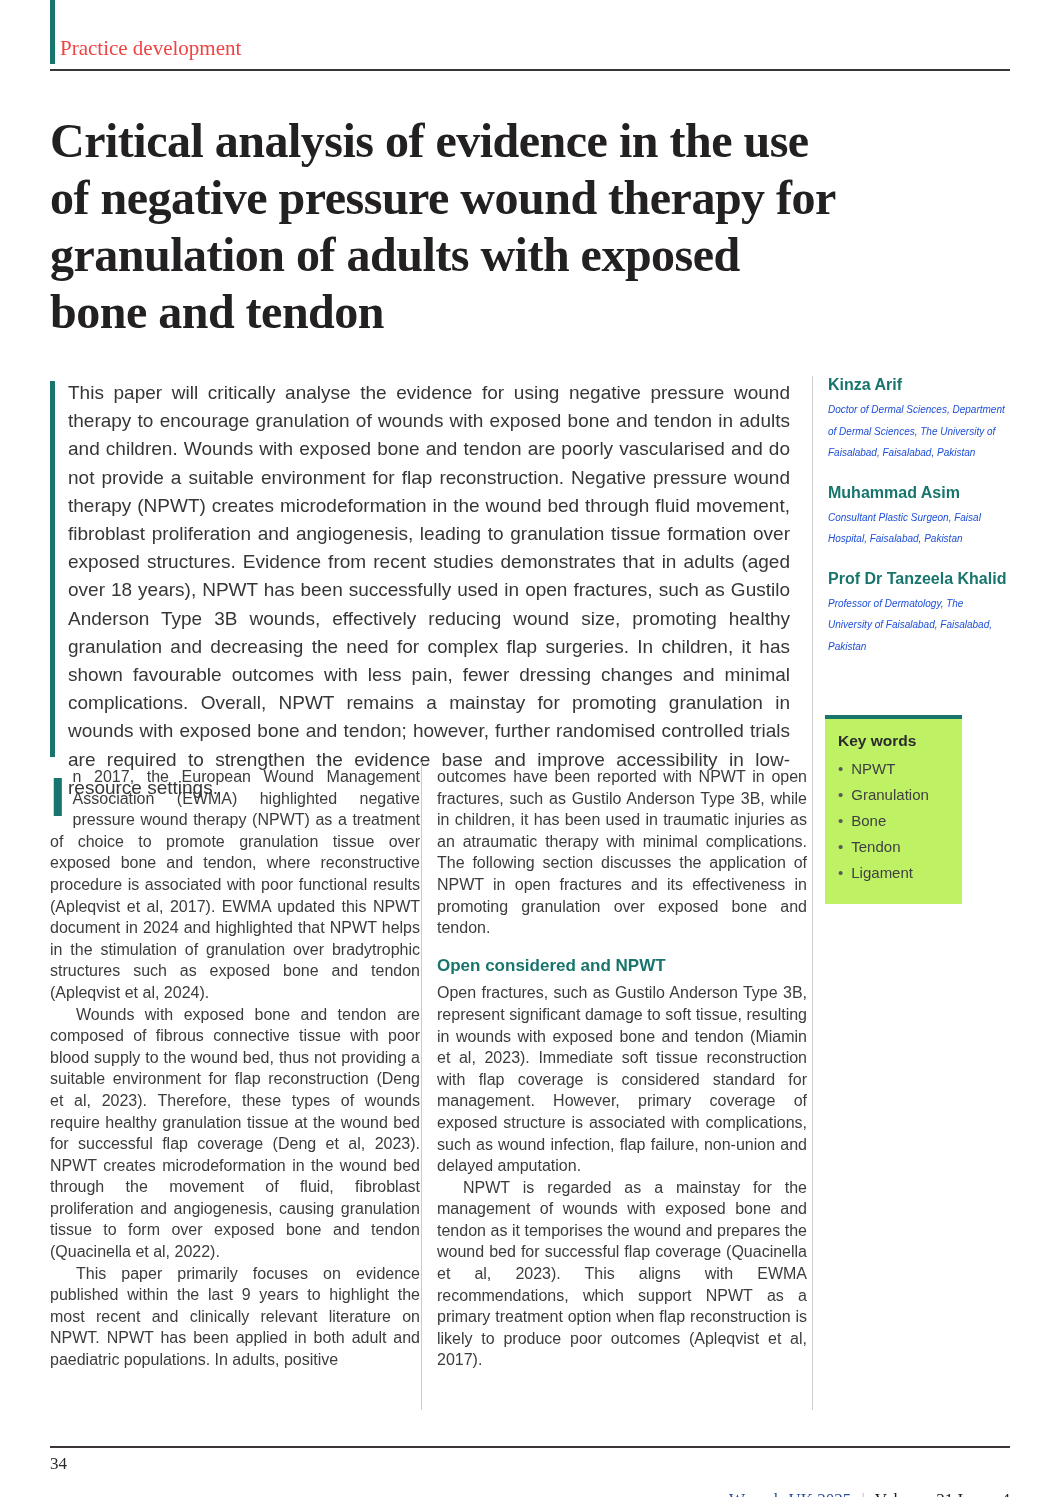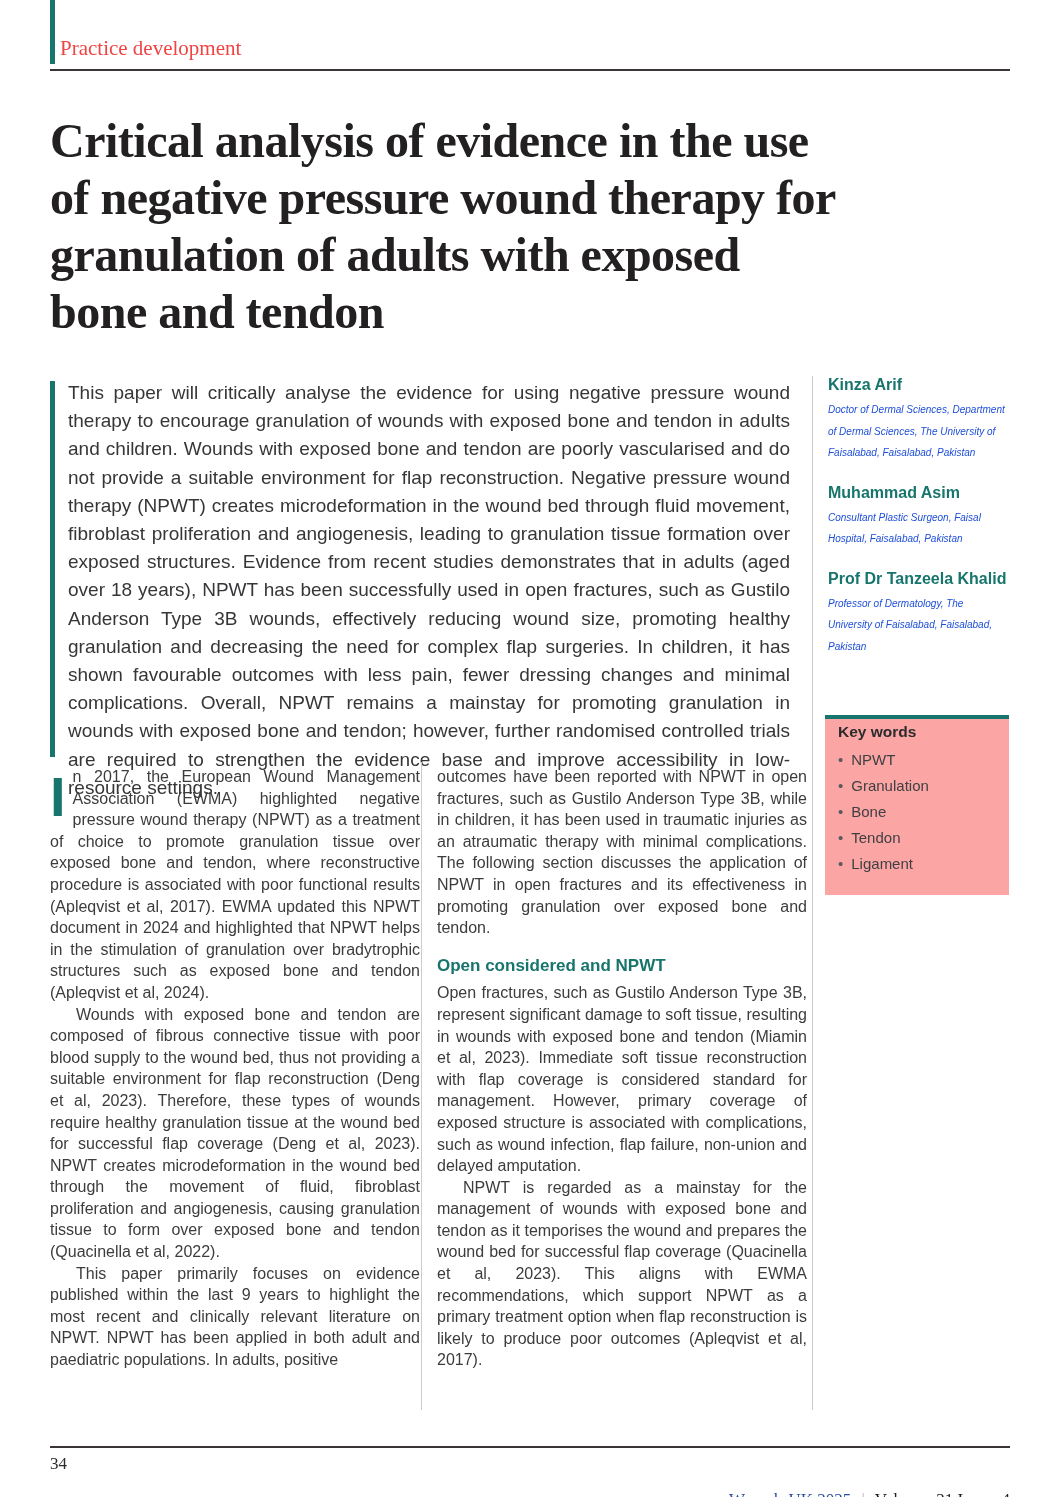--- a/index.html
+++ b/index.html
@@ -30,22 +30,22 @@
   
   .divider-author { position:absolute; left:812px; top:376px; width:1px; height:1034px; background:#cccccc; }
   .divider-col { position:absolute; left:421px; top:762px; width:1px; height:648px; background:#cccccc; }
   
   .authors { position:absolute; left:828px; top:376px; width:182px; }
   .author-entry { margin-bottom:20px; }
   .author-name { color:#17756d; font-weight:bold; font-size:16px; margin-bottom:5px; }
   .author-affil { font-style:italic; font-size:10px; line-height:21.5px; color:#1d4ed8; }
   
   .keywords {
-    position:absolute; left:825px; top:715px; width:184px;
-    border-top:4px solid #17756d; background:#fca5a5; padding:4px 10px 15px 13px;
+    position:absolute; left:825px; top:715px; width:137px;
+    border-top:4px solid #17756d; background:#bef264; padding:13px 10px 15px 13px;
   }
   .keywords-heading { font-weight:bold; font-size:15.5px; color:#2b2b2d; margin-bottom:9px; }
   .keyword-item { font-size:15px; line-height:20px; color:#3f3f41; margin-bottom:6px; display:flex; }
   .keyword-item::before { content:"•"; color:#59595b; margin-right:8px; }
   
   .col {
     position:absolute; top:766px; width:370px;
     font-size:16px; line-height:21.6px; color:#3c3c3e; text-align:justify;
   }
   .col-left { left:50px; }

